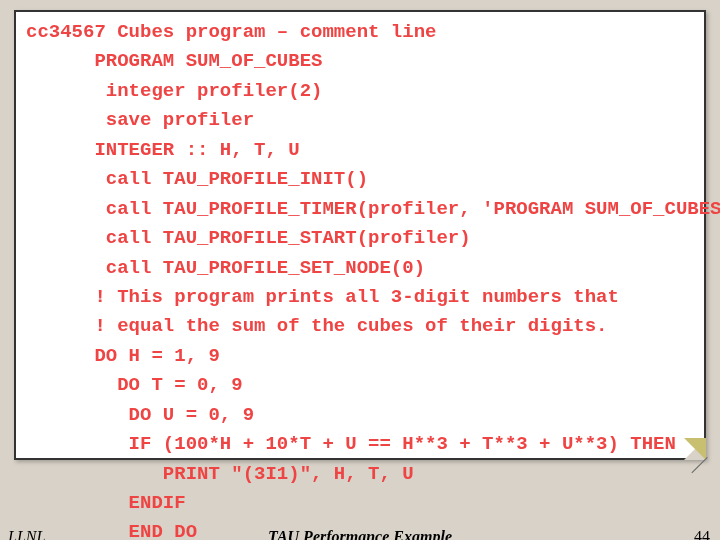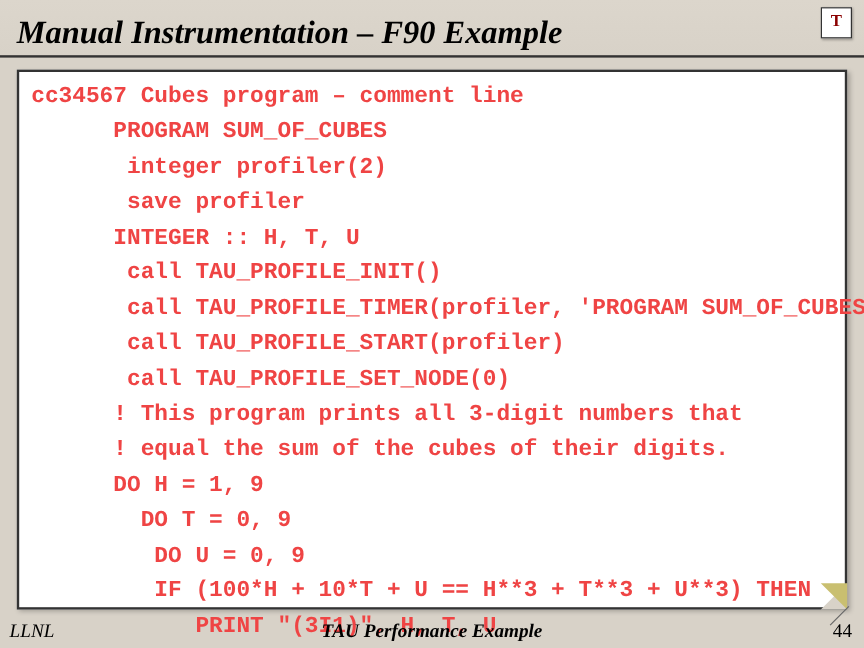--- a/index.html
+++ b/index.html
@@ -123,26 +123,20 @@
     position: absolute;
     right: 10px;
     font-style: normal;
   }
 </style>
 </head>
 <body>
 
 <div class="slide">
 
-  <div class="header">
-    <h1>Manual Instrumentation – F90 Example</h1>
-    <div class="logo">
-      <span class="logo-inner">T</span>
-    </div>
-  </div>
 
   <div class="code-box">
     <pre>cc34567 Cubes program – comment line
       PROGRAM SUM_OF_CUBES
        integer profiler(2)
        save profiler
       INTEGER :: H, T, U
        call TAU_PROFILE_INIT()
        call TAU_PROFILE_TIMER(profiler, 'PROGRAM SUM_OF_CUBES')
        call TAU_PROFILE_START(profiler)

